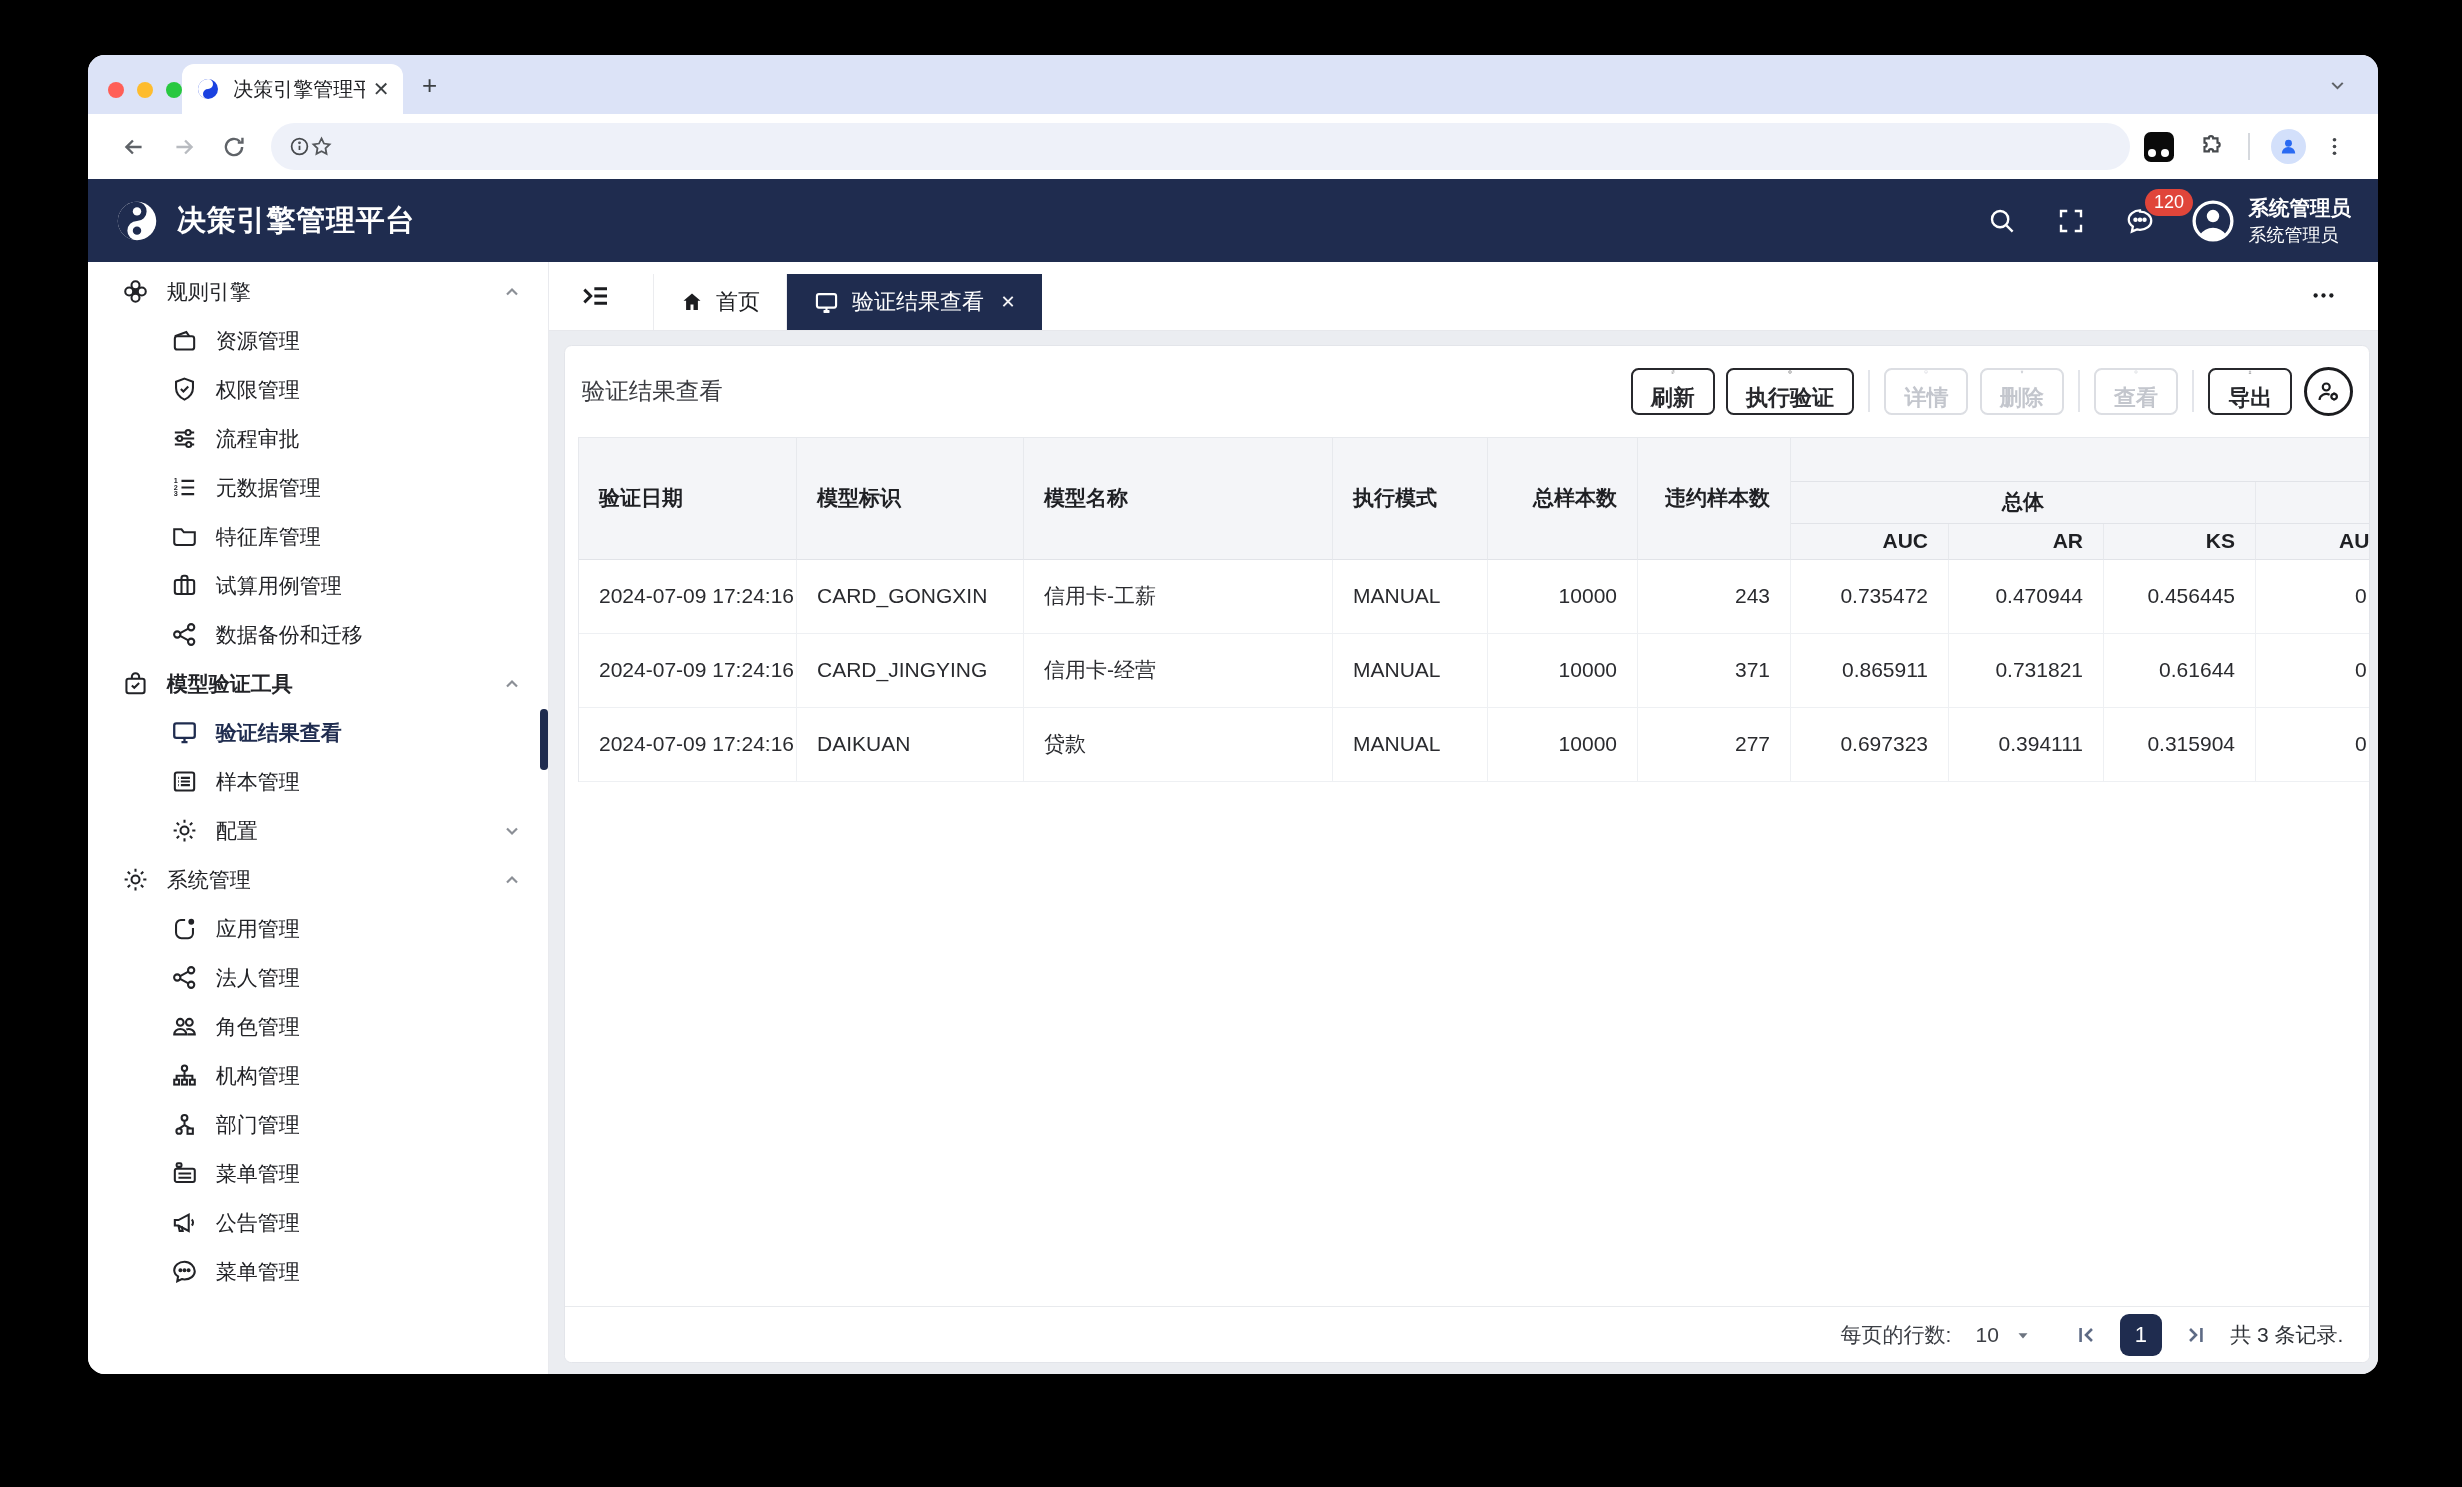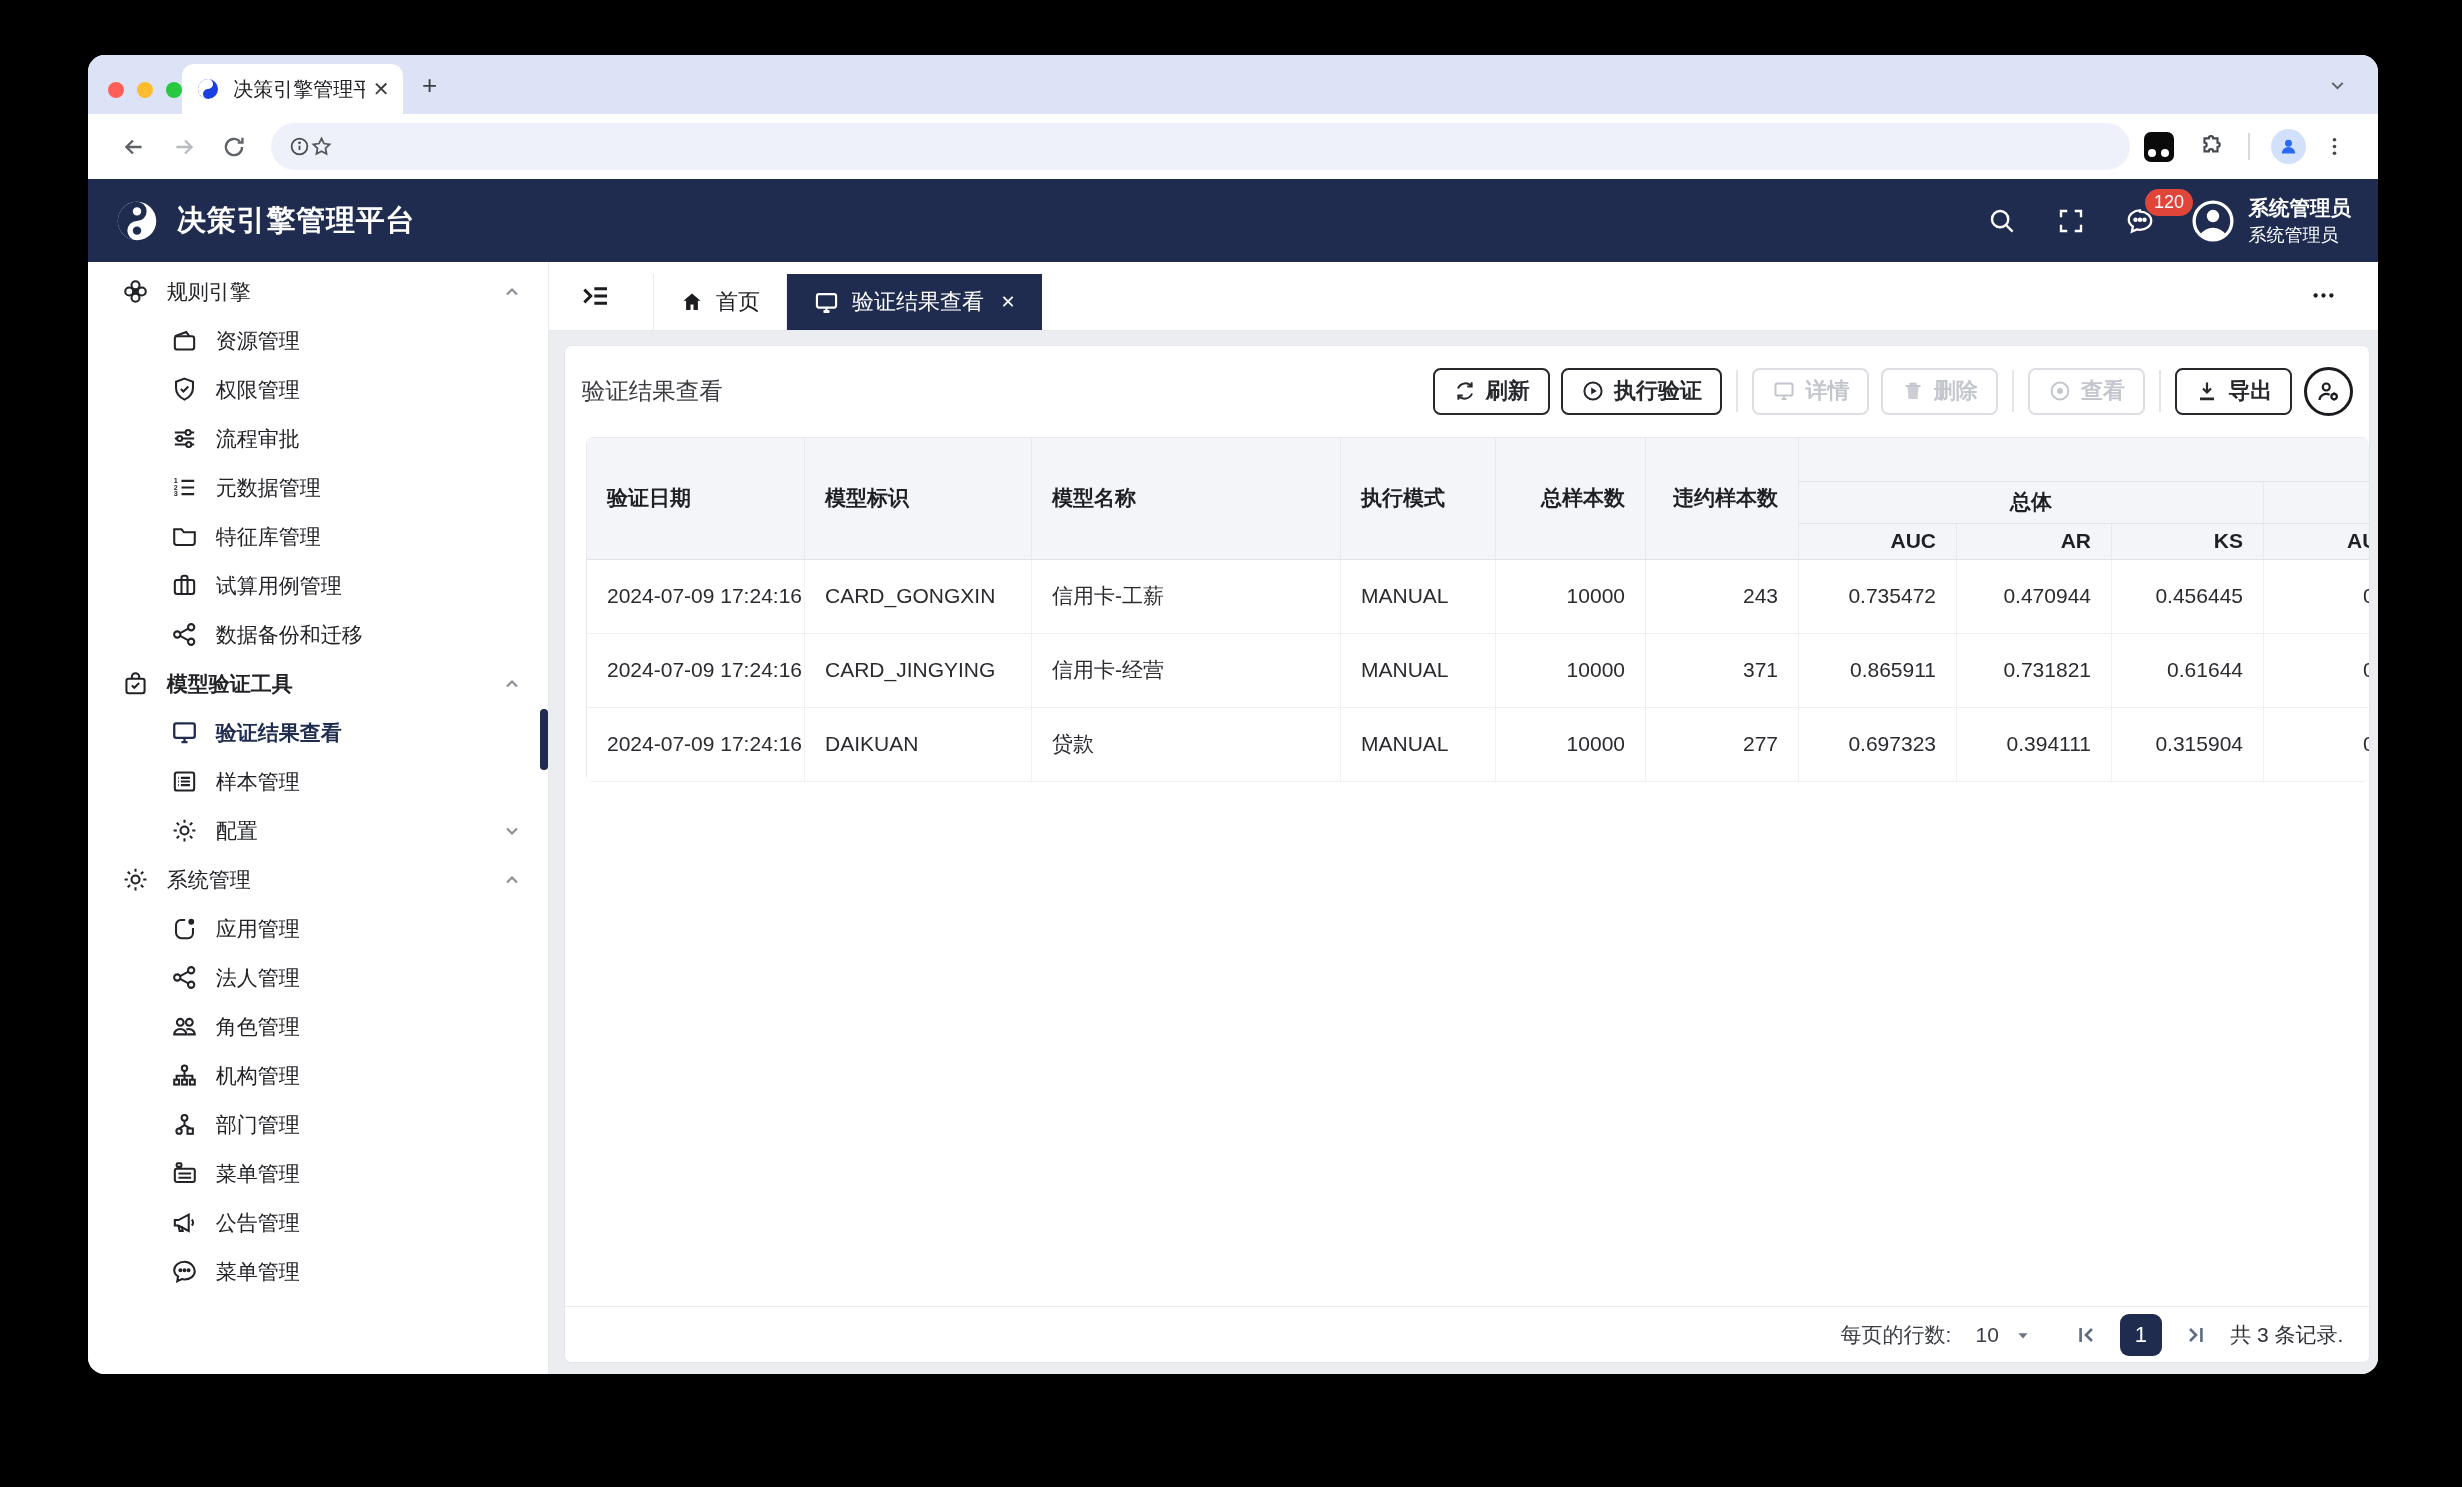--- a/index.html
+++ b/index.html
@@ -71,28 +71,28 @@
   .ptab.act { background:#1f2c4f; color:#fff; }
   .ptab.act .tic { width:27px; height:27px; }
   .ptab .tx { font-size:18px; margin-left:4.5px; opacity:.95; }
   .dots { margin-left:auto; margin-right:41px; margin-bottom:21px; width:27px; height:27px; color:#1c1d20; }
 
   .cardwrap { flex:1; min-height:0; padding:13.6px 7.6px 10.6px 15px; }
   .card { height:100%; background:#fff; border:1.5px solid #e3e5ea; border-radius:7.6px; display:flex; flex-direction:column; overflow:hidden; }
   .chead { height:91px; flex:none; display:flex; align-items:center; padding:0 16.7px; }
   .ctitle { font-size:23.5px; color:#3a3b40; }
   .btns { margin-left:auto; display:flex; align-items:center; gap:11.4px; }
-  .btn { height:47px; border:2.3px solid #27282c; border-radius:7.6px; background:#fff; display:flex; align-items:center; gap:9px; padding:0 18px; font-size:22px; color:#27282c; font-weight:600; }
+  .btn { height:47px; border:2.3px solid #27282c; border-radius:7.6px; background:#fff; display:flex; align-items:center; gap:9px; padding:0 18px; font-size:22px; color:#27282c; font-weight:600;flex-direction:column; }
   .btn .bic { width:24px; height:24px; }
   .btn.dis { border-color:#dcdee3; color:#c3c6cd; }
   .bdiv { width:1.5px; height:42px; background:#e3e5ea; margin:0 3px; }
   .roundbtn { width:49px; height:49px; border:3px solid #1b1c1f; border-radius:50%; display:flex; align-items:center; justify-content:center; color:#1b1c1f; }
   .roundbtn svg { width:27px; height:27px; }
 
-  .tablewrap { margin-left:21px; overflow:hidden; flex:none;border-radius:7px; }
+  .tablewrap { margin-left:13px; overflow:hidden; flex:none; }
   .tbl { display:grid; grid-template-columns:218px 227px 309px 155px 150px 153px 158px 155px 152px 226px; grid-template-rows:44px 42px 36px 74px 74px 74px; width:1904px; border-left:1.5px solid #e7e9ed; border-top:1.5px solid #e7e9ed; }
   .c { display:flex; align-items:center; padding:0 20px; font-size:21px; color:#2a2b2f; border-right:1.5px solid #e7e9ed; background:#fff; white-space:nowrap; }
   .hc { background:#f4f5f8; font-weight:bold; color:#1f2024; border-bottom:1.5px solid #e1e3e8; }
   .span3 { grid-row:1 / 4; }
   .bc { border-bottom:1.5px solid #eef0f3; border-right:1.5px solid #eef0f3; }
   .num { justify-content:flex-end; }
   .ctr { justify-content:center; }
   .ovh { padding-left:83px; }
   .ovb { padding-left:99px; }
 

